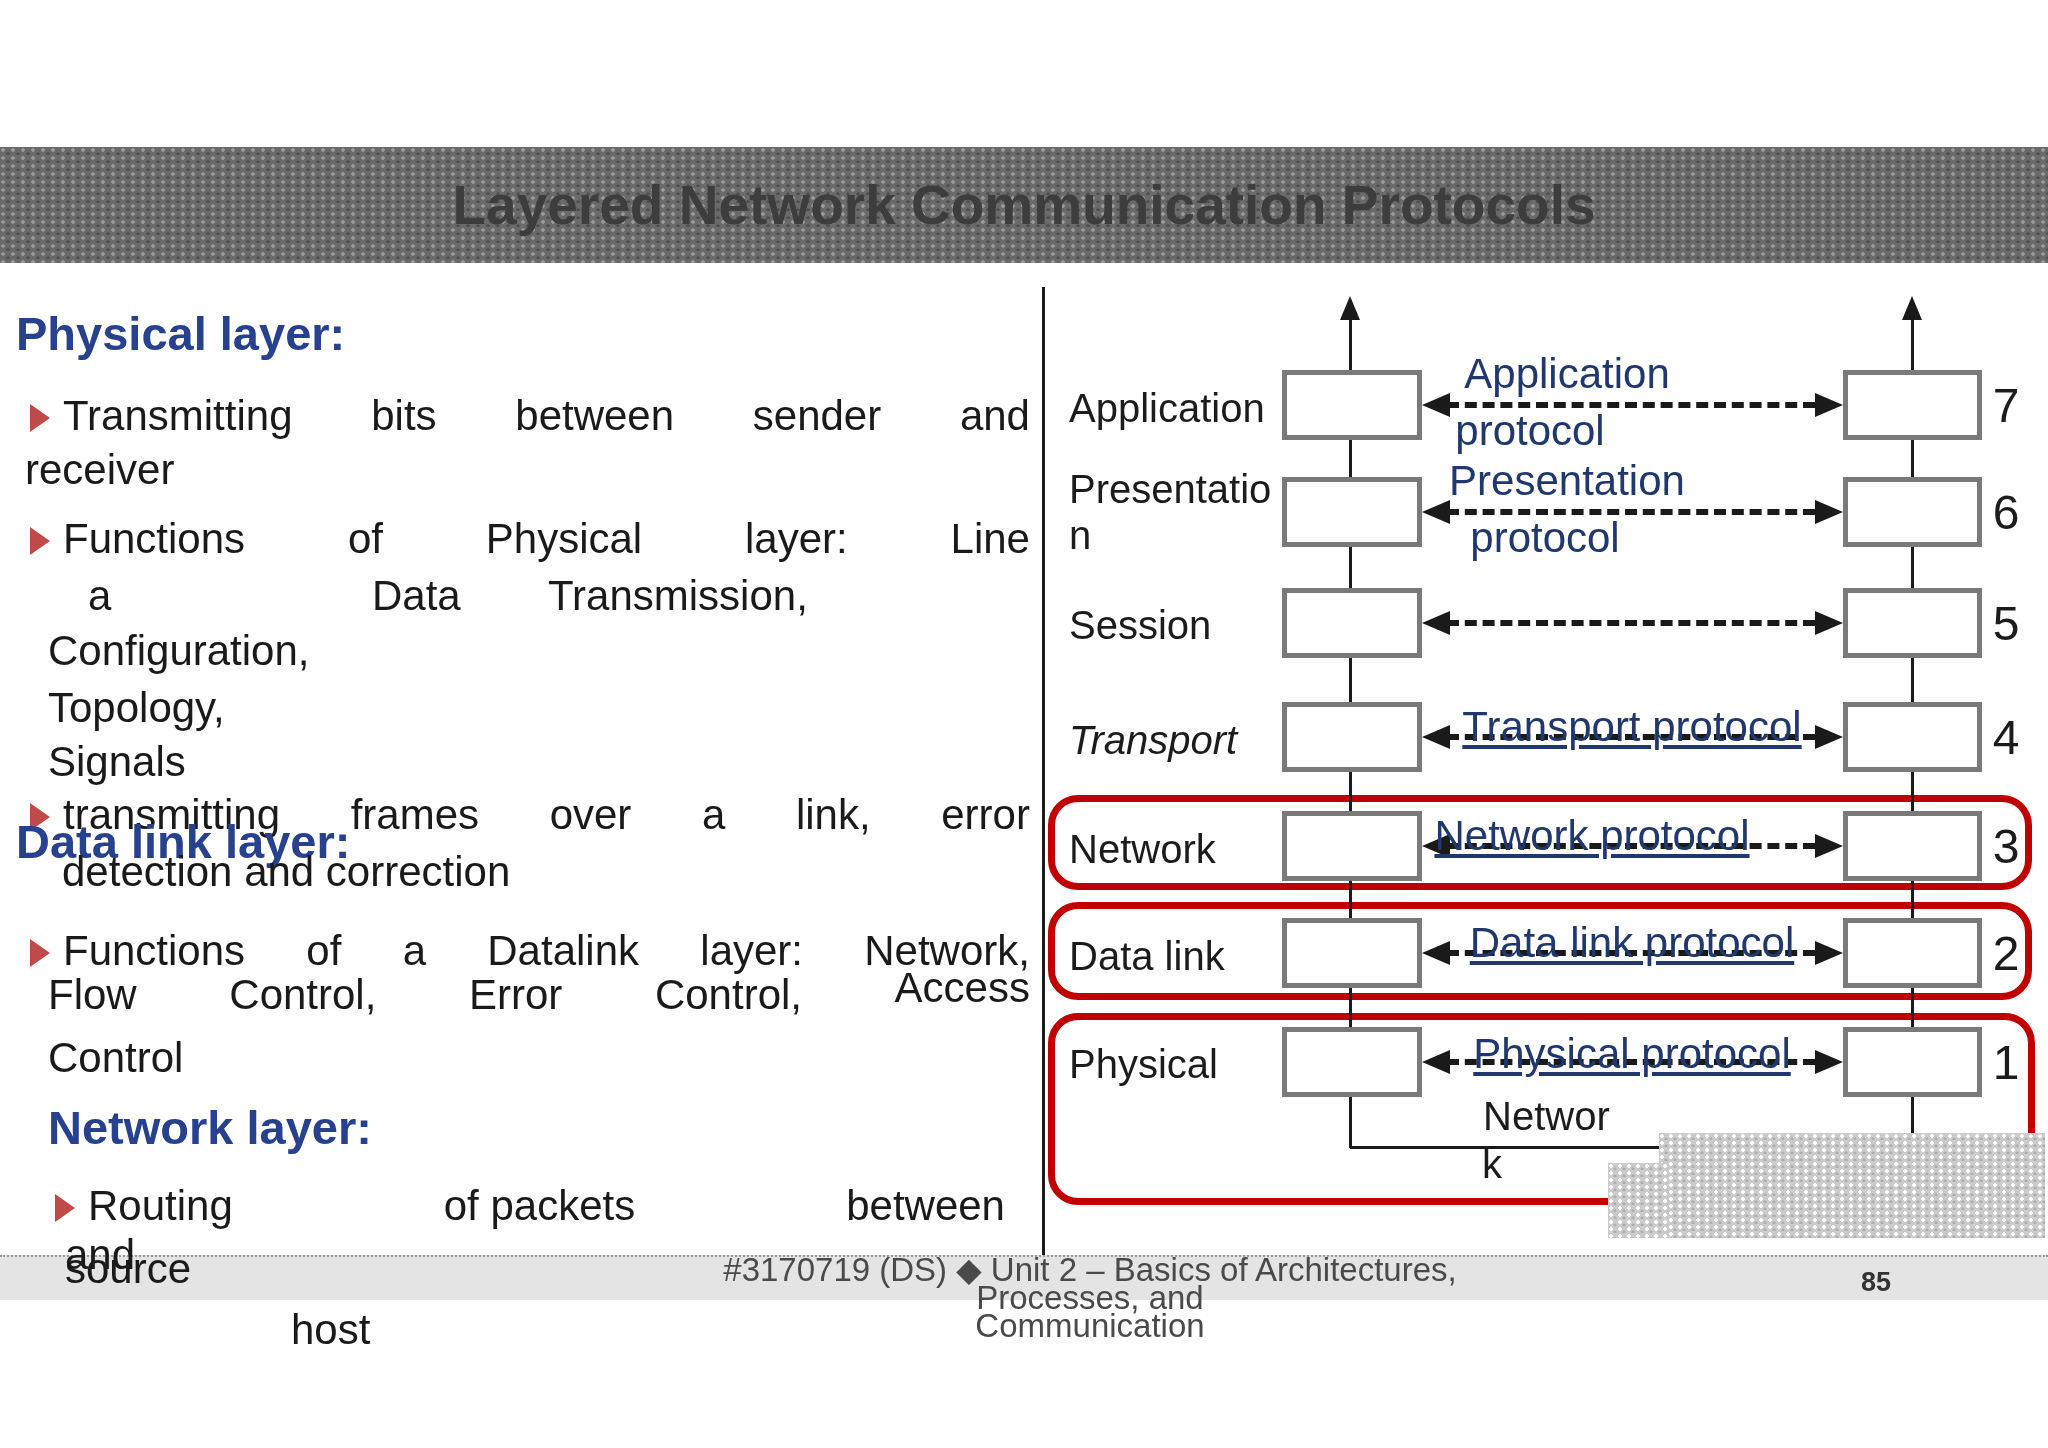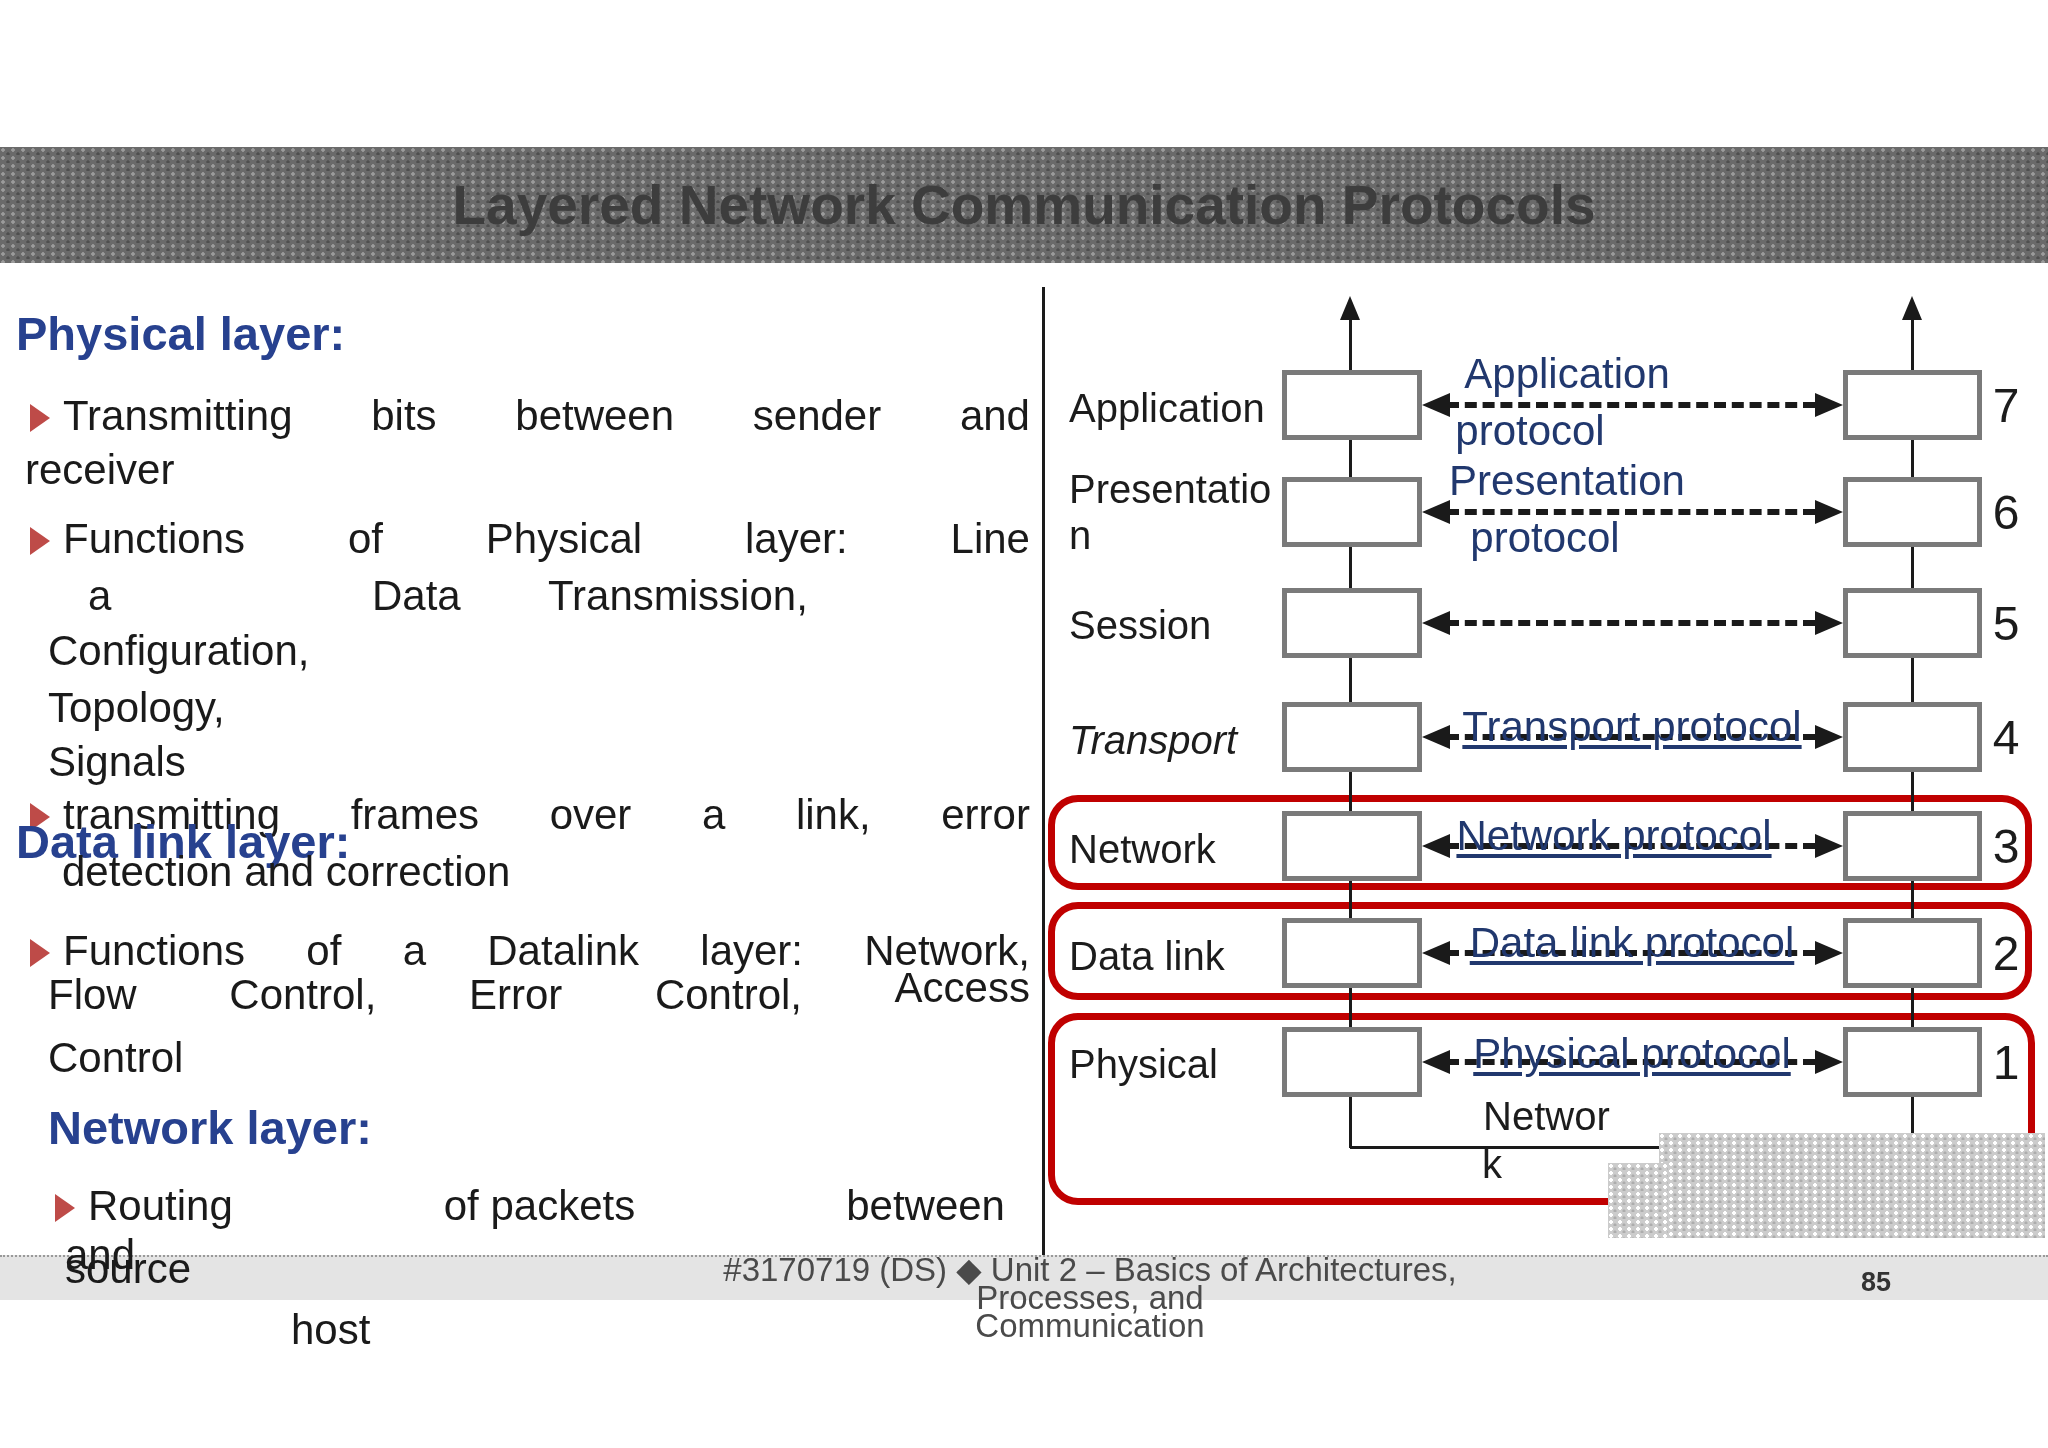--- a/index.html
+++ b/index.html
@@ -180,21 +180,21 @@
   <div class="ahr" style="left:1815px;top:725px;"></div>
   <div class="prot u" style="left:1422px;top:703px;width:420px;">Transport protocol</div>
   <div class="num" style="left:1976px;top:710px;">4</div>
 
   <div class="laylab" style="left:1069px;top:826px;">Network</div>
   <div class="lbox" style="left:1282px;top:811px;"></div>
   <div class="lbox" style="left:1843px;top:811px;width:139px;"></div>
   <div class="dash" style="left:1447px;top:843px;width:368px;"></div>
   <div class="ahl" style="left:1422px;top:834px;"></div>
   <div class="ahr" style="left:1815px;top:834px;"></div>
-  <div class="prot u" style="left:1422px;top:812px;width:340px;padding-left:22px;">Network protocol</div>
+  <div class="prot u" style="left:1422px;top:812px;width:340px;">Network protocol</div>
   <div class="num" style="left:1976px;top:819px;">3</div>
 
   <div class="laylab" style="left:1069px;top:933px;">Data link</div>
   <div class="lbox" style="left:1282px;top:918px;"></div>
   <div class="lbox" style="left:1843px;top:918px;width:139px;"></div>
   <div class="dash" style="left:1447px;top:950px;width:368px;"></div>
   <div class="ahl" style="left:1422px;top:941px;"></div>
   <div class="ahr" style="left:1815px;top:941px;"></div>
   <div class="prot u" style="left:1422px;top:919px;width:420px;">Data link protocol</div>
   <div class="num" style="left:1976px;top:926px;">2</div>

